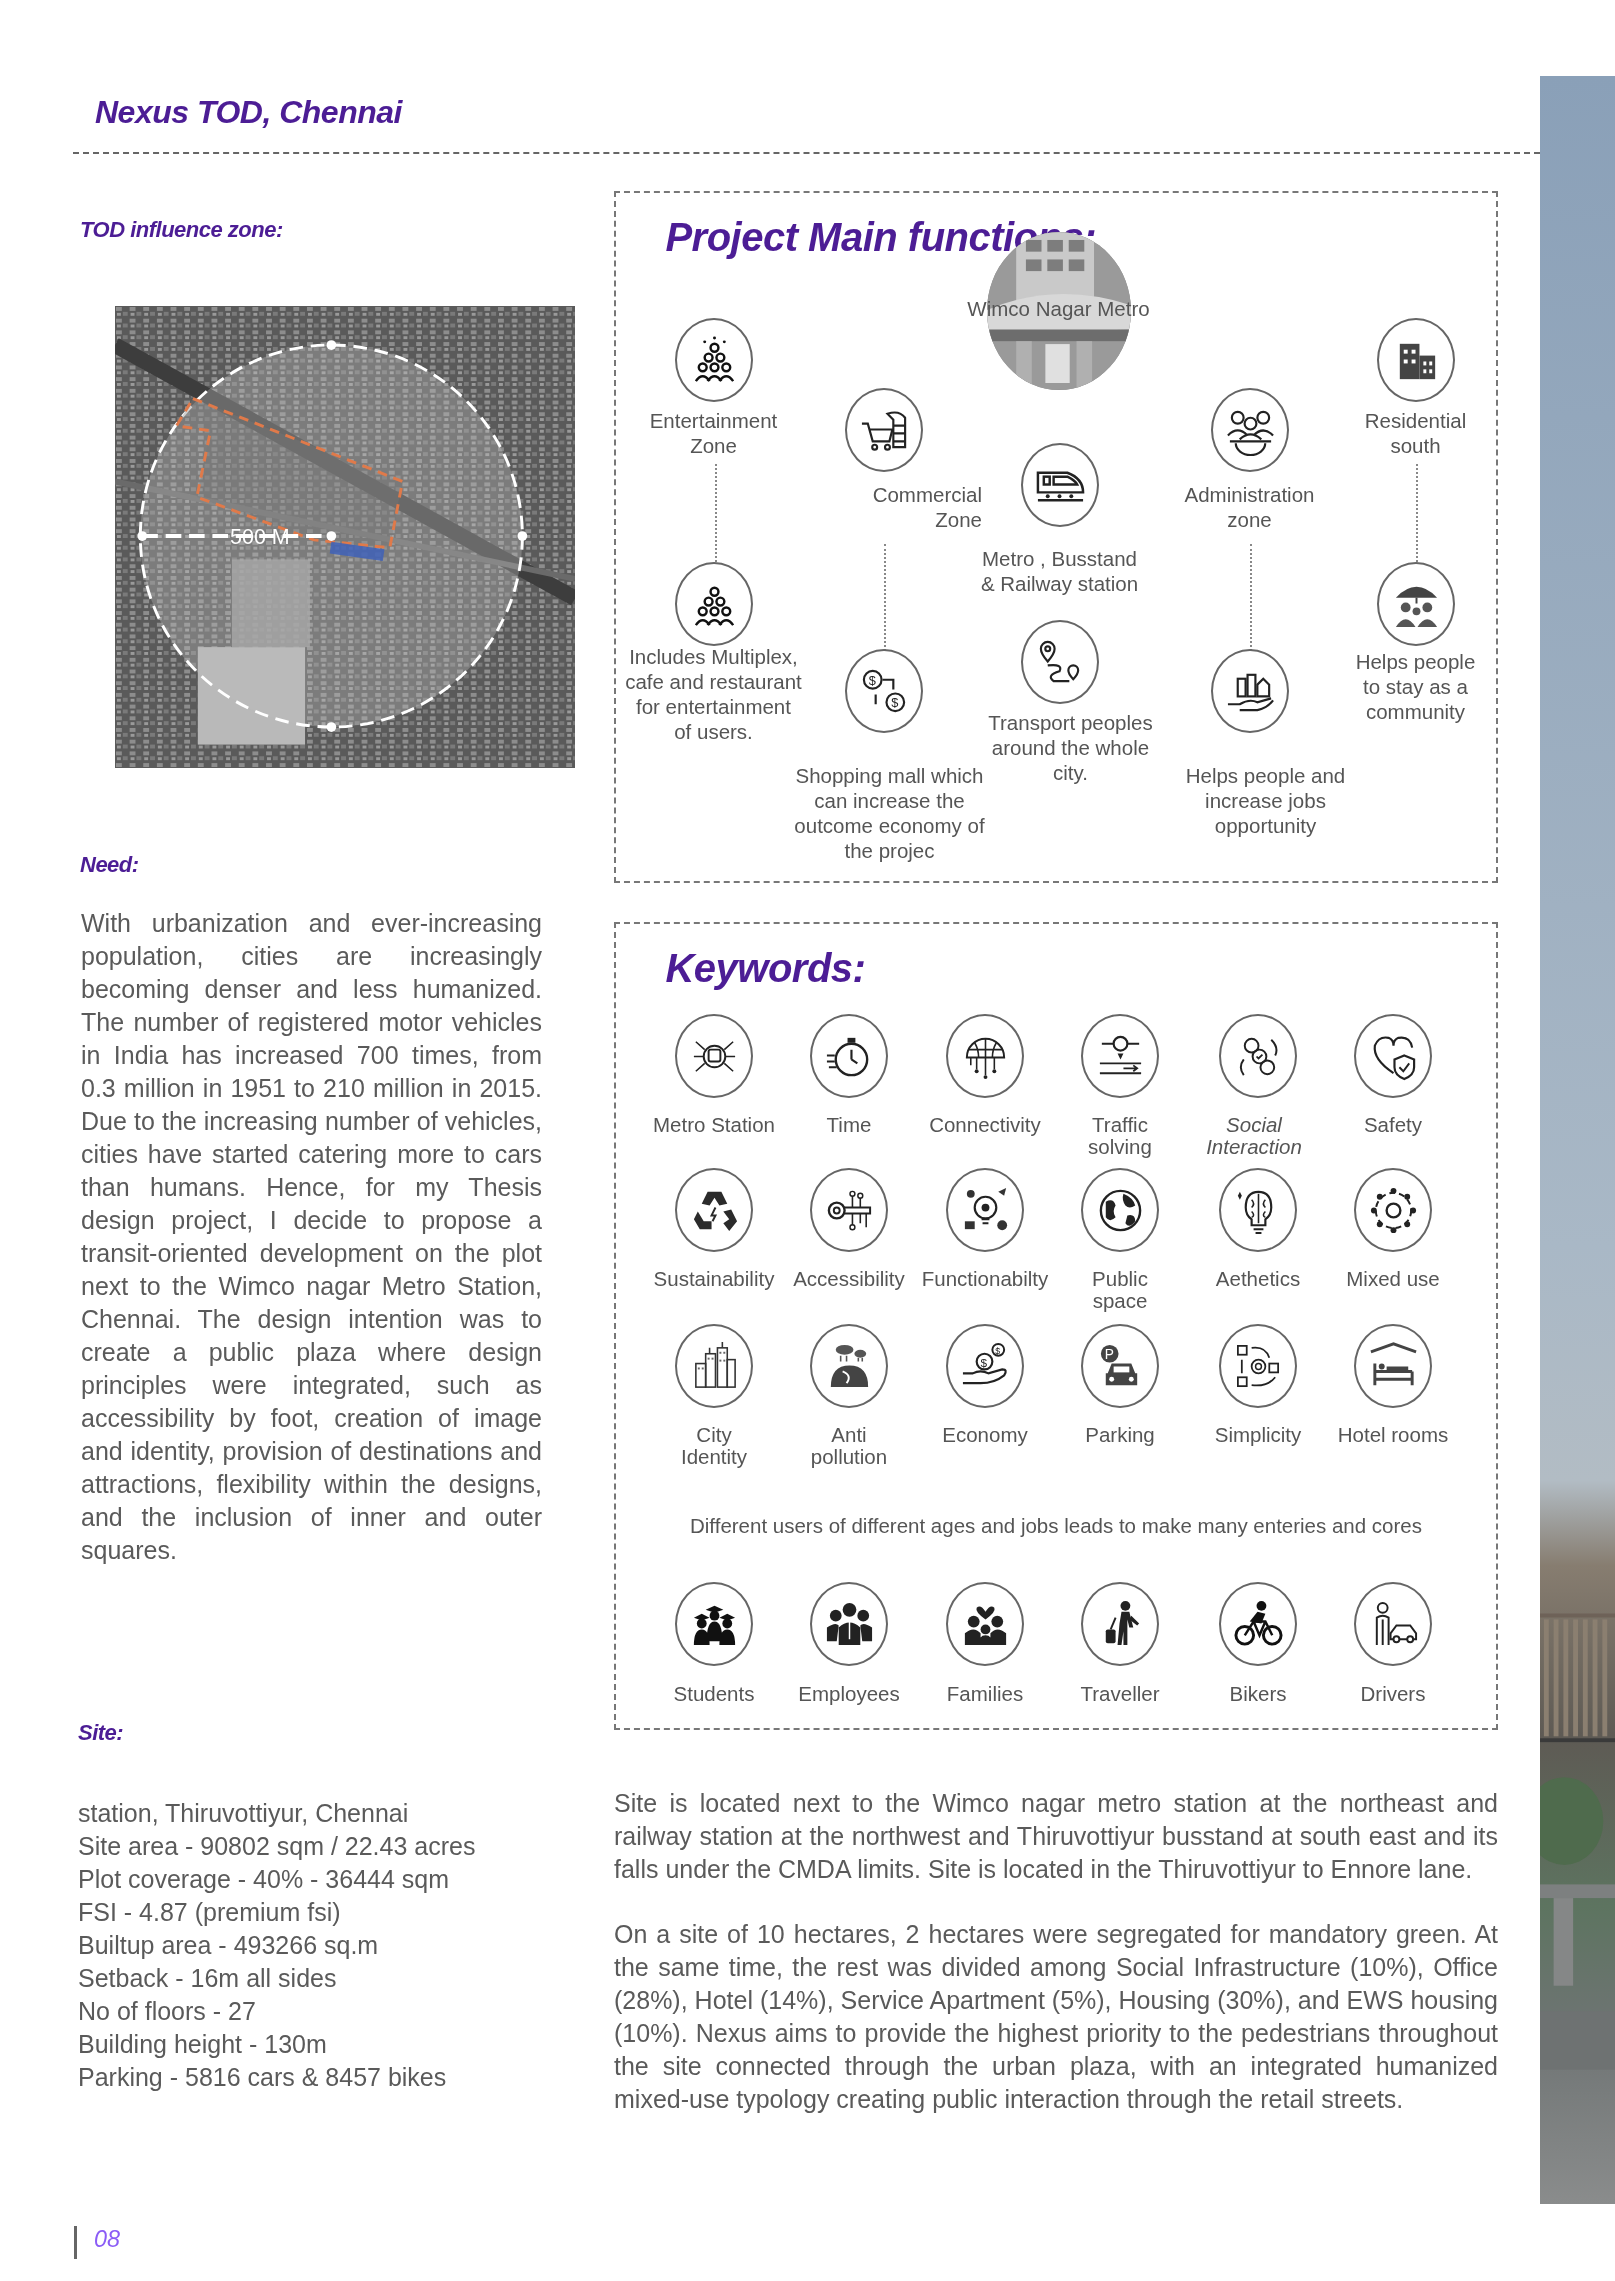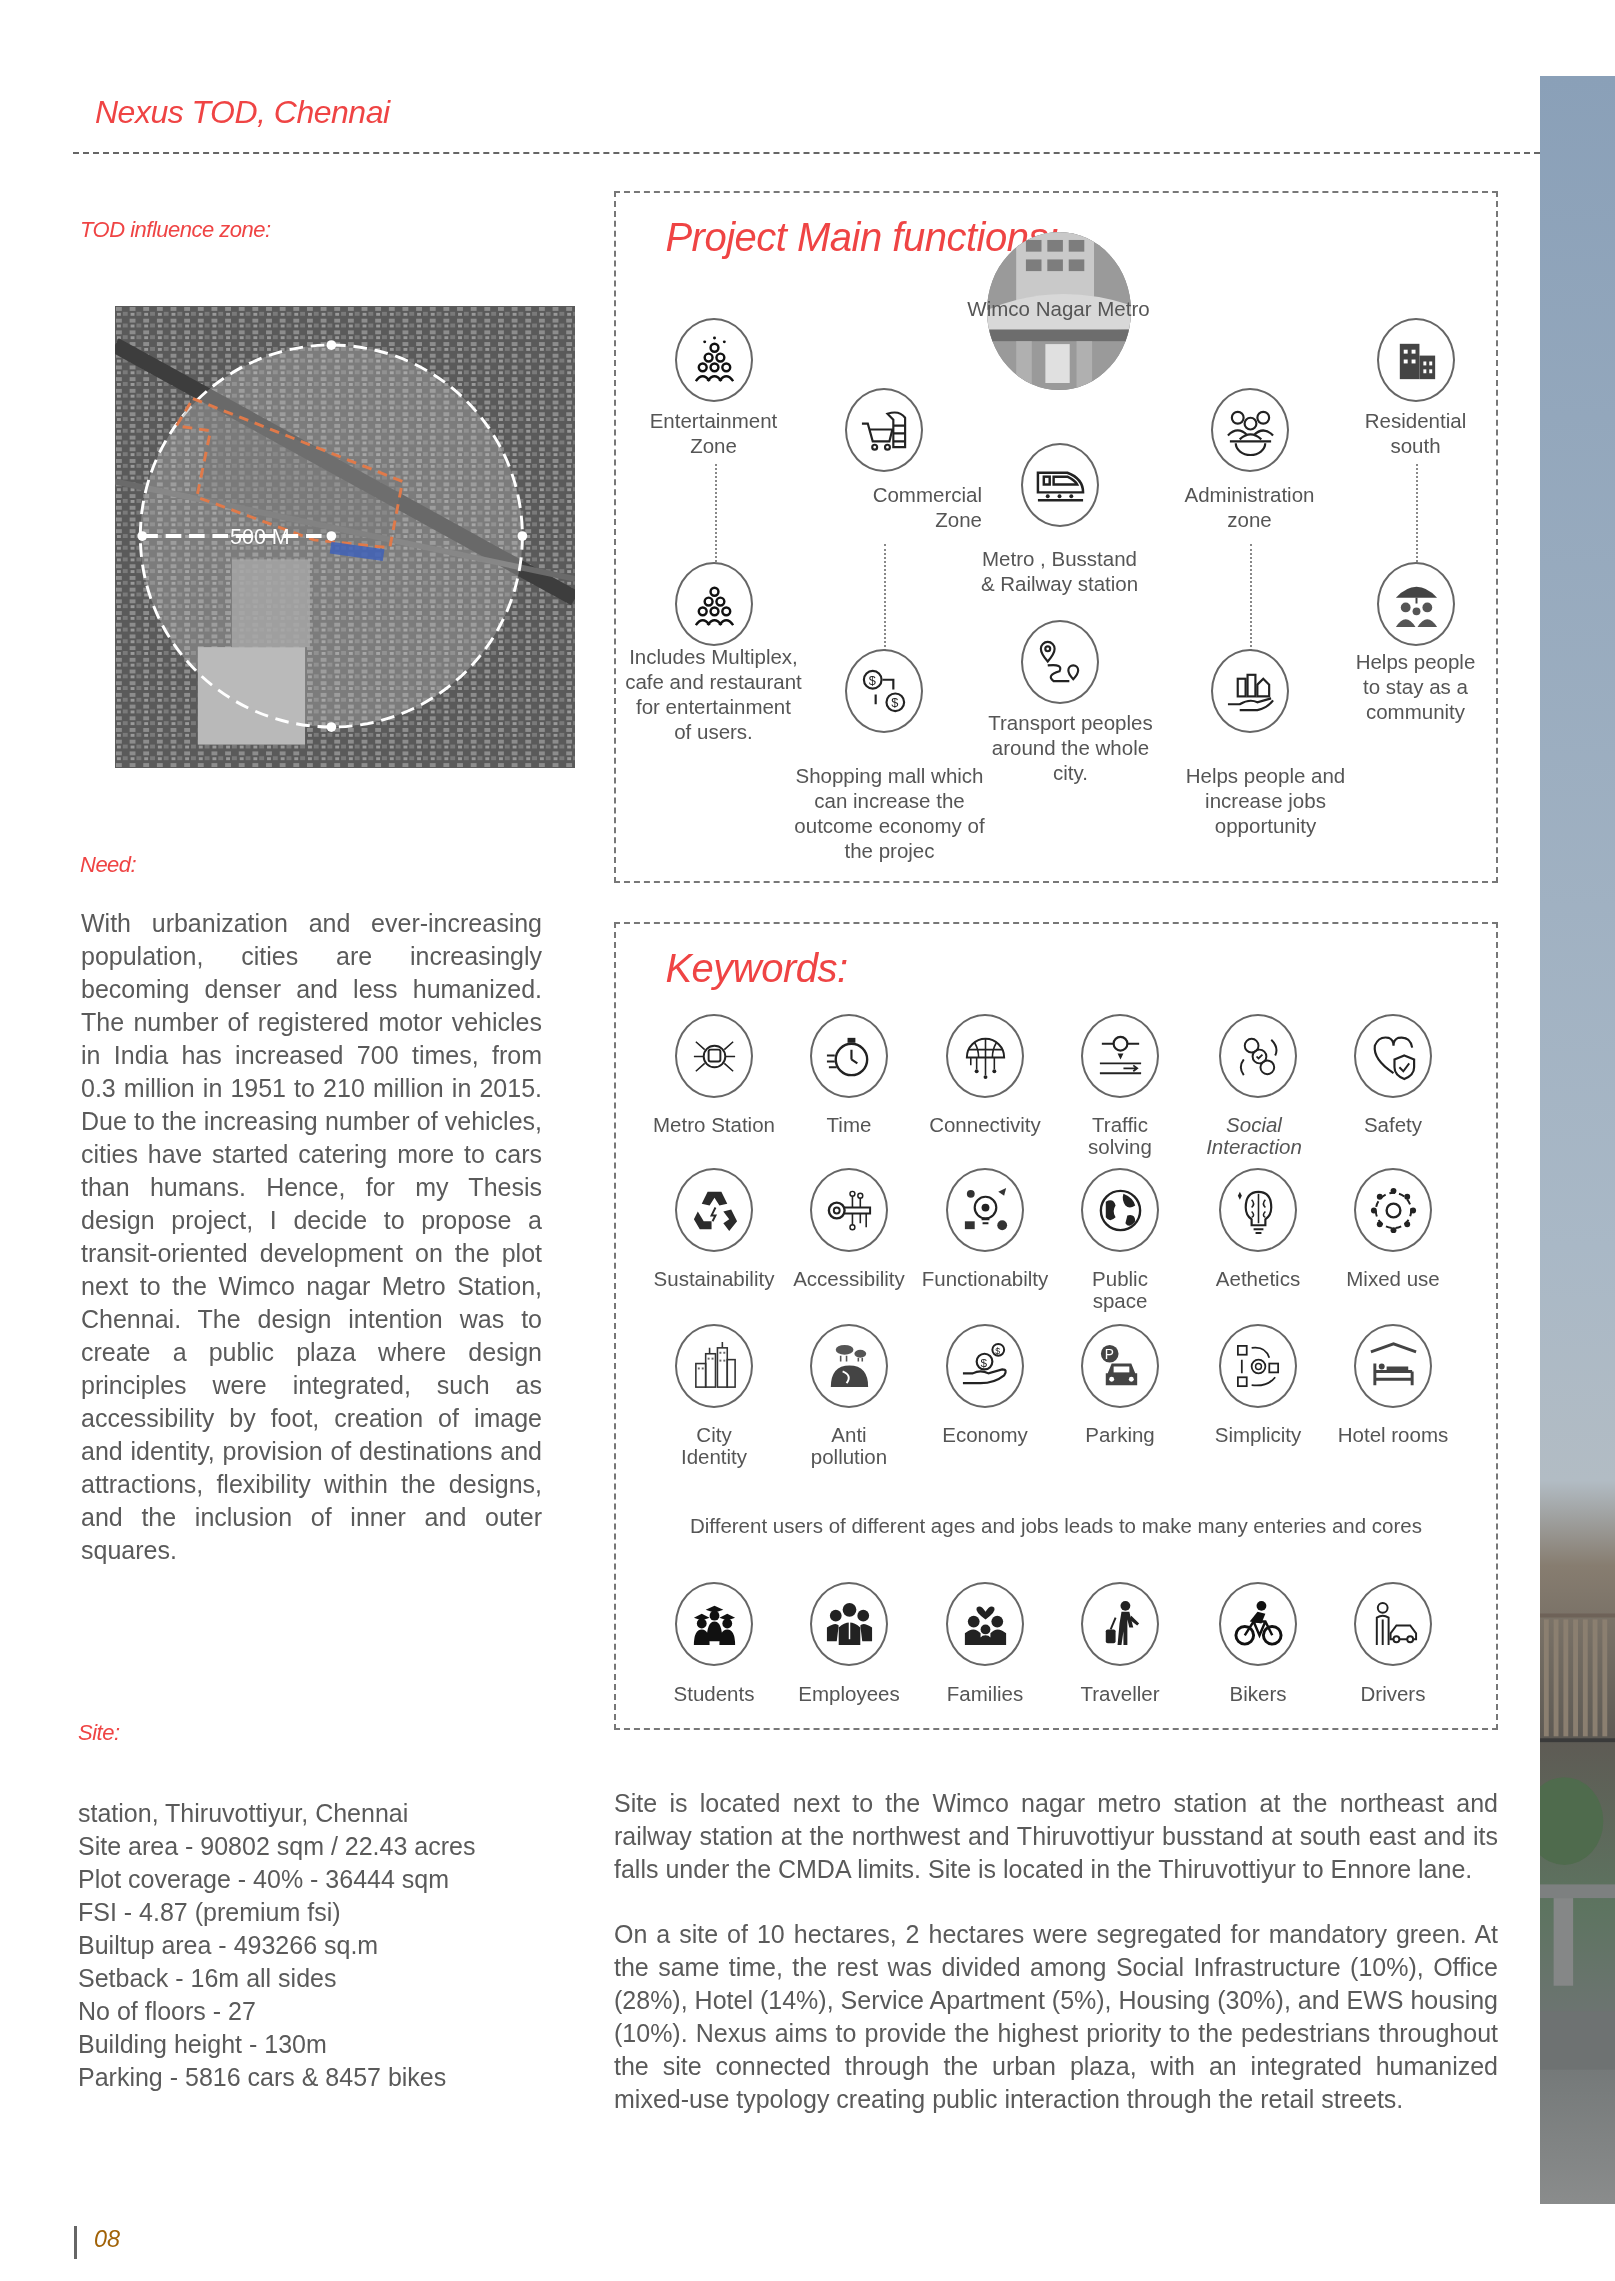--- a/index.html
+++ b/index.html
@@ -1,18 +1,18 @@
 <!DOCTYPE html>
 <html><head>
 <meta charset="utf-8">
 <style>
   html, body { margin:0; padding:0; background:#ffffff; }
   body { width:1616px; height:2281px; position:relative; overflow:hidden; font-family:"Liberation Sans", sans-serif; color:#555; }
   .abs { position:absolute; }
-  .h-italic { font-family:"Liberation Sans", sans-serif; font-style:italic; color:#ef4444; letter-spacing:-0.5px; }
+  .h-italic { font-family:"Liberation Sans", sans-serif; font-style:italic; color:#4c1d95; letter-spacing:-0.5px;font-weight:bold; }
   #doc-title { left:95px; top:94px; font-size:32px; }
   #header-rule { left:73px; top:152px; width:1467px; height:0; border-top:2.9px dashed #666; }
   .sec-title { font-size:22px; }
   #tod-title { left:80px; top:217px; }
   #map { left:115px; top:306px; width:460px; height:462px; background:#5d5d5d; overflow:hidden; }
   #need-title { left:80px; top:852px; }
   #need-text { left:81px; top:907px; width:461px; font-size:25px; line-height:33px; text-align:justify; color:#5a5a5a; }
   #site-title { left:78px; top:1720px; }
   #site-list { left:78px; top:1797px; width:507px; font-size:25px; line-height:33px; color:#5a5a5a; margin:0; padding:0; list-style:none; }
   #site-desc { left:614px; top:1787px; width:884px; font-size:25px; line-height:33px; text-align:justify; color:#5a5a5a; }
@@ -21,21 +21,21 @@
   #functions-box { left:614px; top:191px; width:884px; height:692px; }
   #keywords-box { left:614px; top:922px; width:884px; height:808px; }
   .box-title { position:absolute; left:23.4px; font-size:40px;margin-left:26px; }
   .circ { position:absolute; width:78px; height:84px; border:2px solid #666; border-radius:50%; box-sizing:border-box; background:#fff; display:flex; align-items:center; justify-content:center; }
   .circ svg { width:53px; height:53px; }
   .lbl { position:absolute; font-size:20.5px; line-height:25px; text-align:center; color:#555; width:195px; }
   .dots { position:absolute; width:0; border-left:2px dotted #888; }
   #metro-photo { position:absolute; left:371px; top:39px; width:144px; height:158px; border-radius:50%; overflow:hidden; background:#8a8a8a; }
   #right-strip { left:1540px; top:76px; width:76px; height:2128px; background:linear-gradient(180deg,#8aa0b8 0%,#a9b8c6 55%,#b2bcc4 66%,#877d70 70%,#5e5a54 78%,#5d7460 86%,#6f7474 92%,#8a8c8c 100%); overflow:hidden; }
   #page-bar { left:74px; top:2226px; width:2.9px; height:33px; background:#666; }
-  #page-num { left:94px; top:2226px; font-size:23.4px; font-style:italic; color:#a16207; }
+  #page-num { left:94px; top:2226px; font-size:23.4px; font-style:italic; color:#8b5cf6; }
   .kw-lbl { position:absolute; font-size:20.5px; line-height:21.5px; text-align:center; color:#555; width:146px; }
   #users-caption { position:absolute; left:0; width:100%; top:590px; text-align:center; font-size:20.5px; color:#555; }
 </style>
 </head>
 <body>
 
 <div id="doc-title" class="abs h-italic">Nexus TOD, Chennai</div>
 <div id="header-rule" class="abs"></div>
 
 <div id="tod-title" class="abs h-italic sec-title">TOD influence zone:</div>

